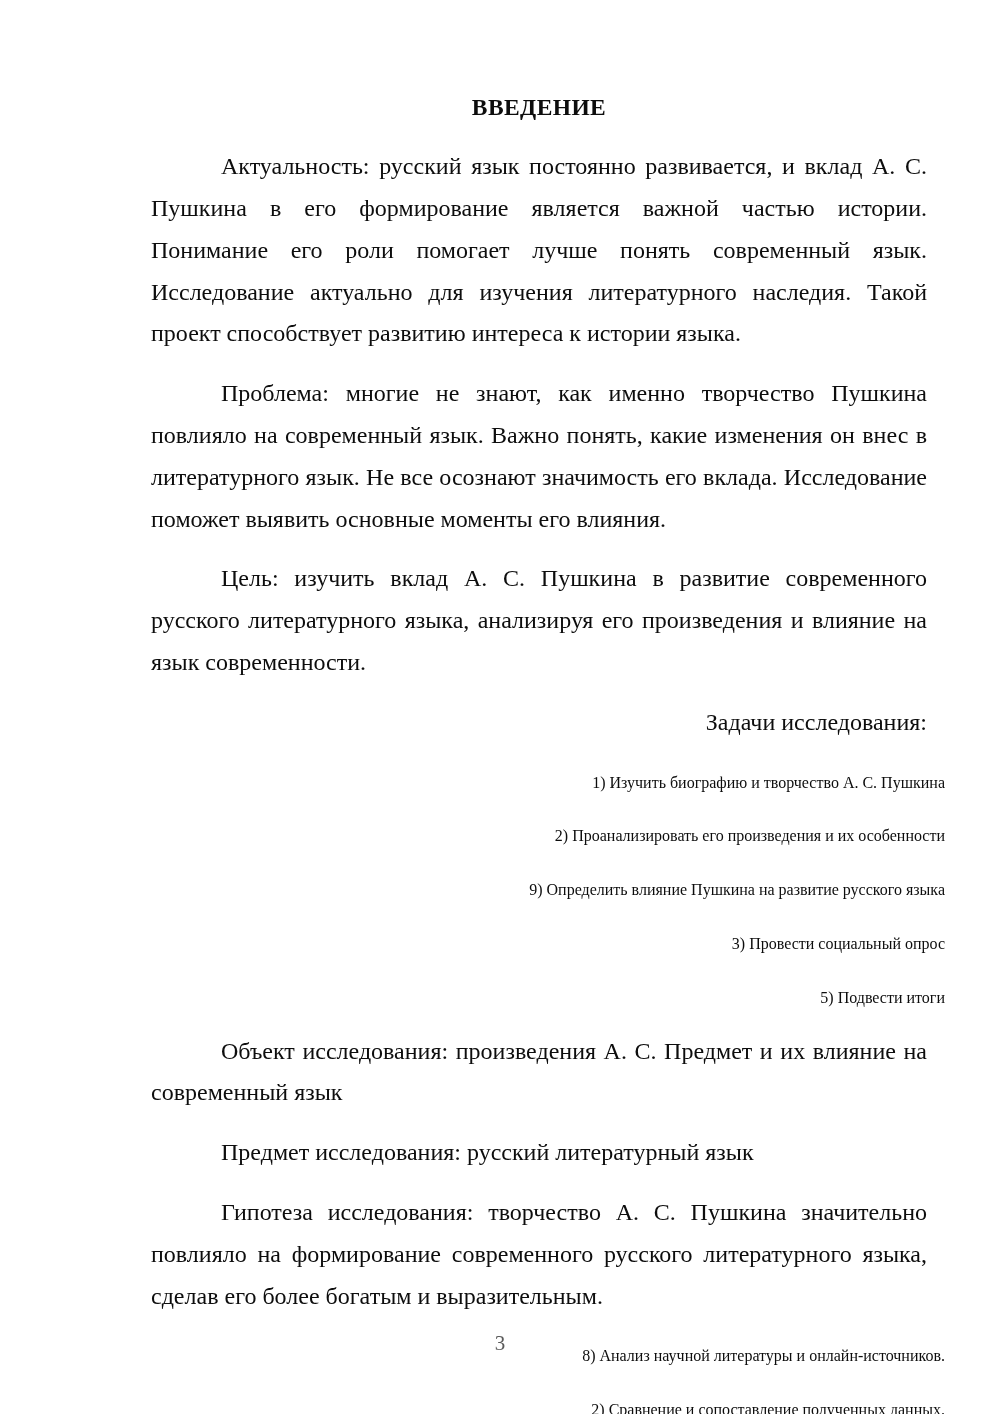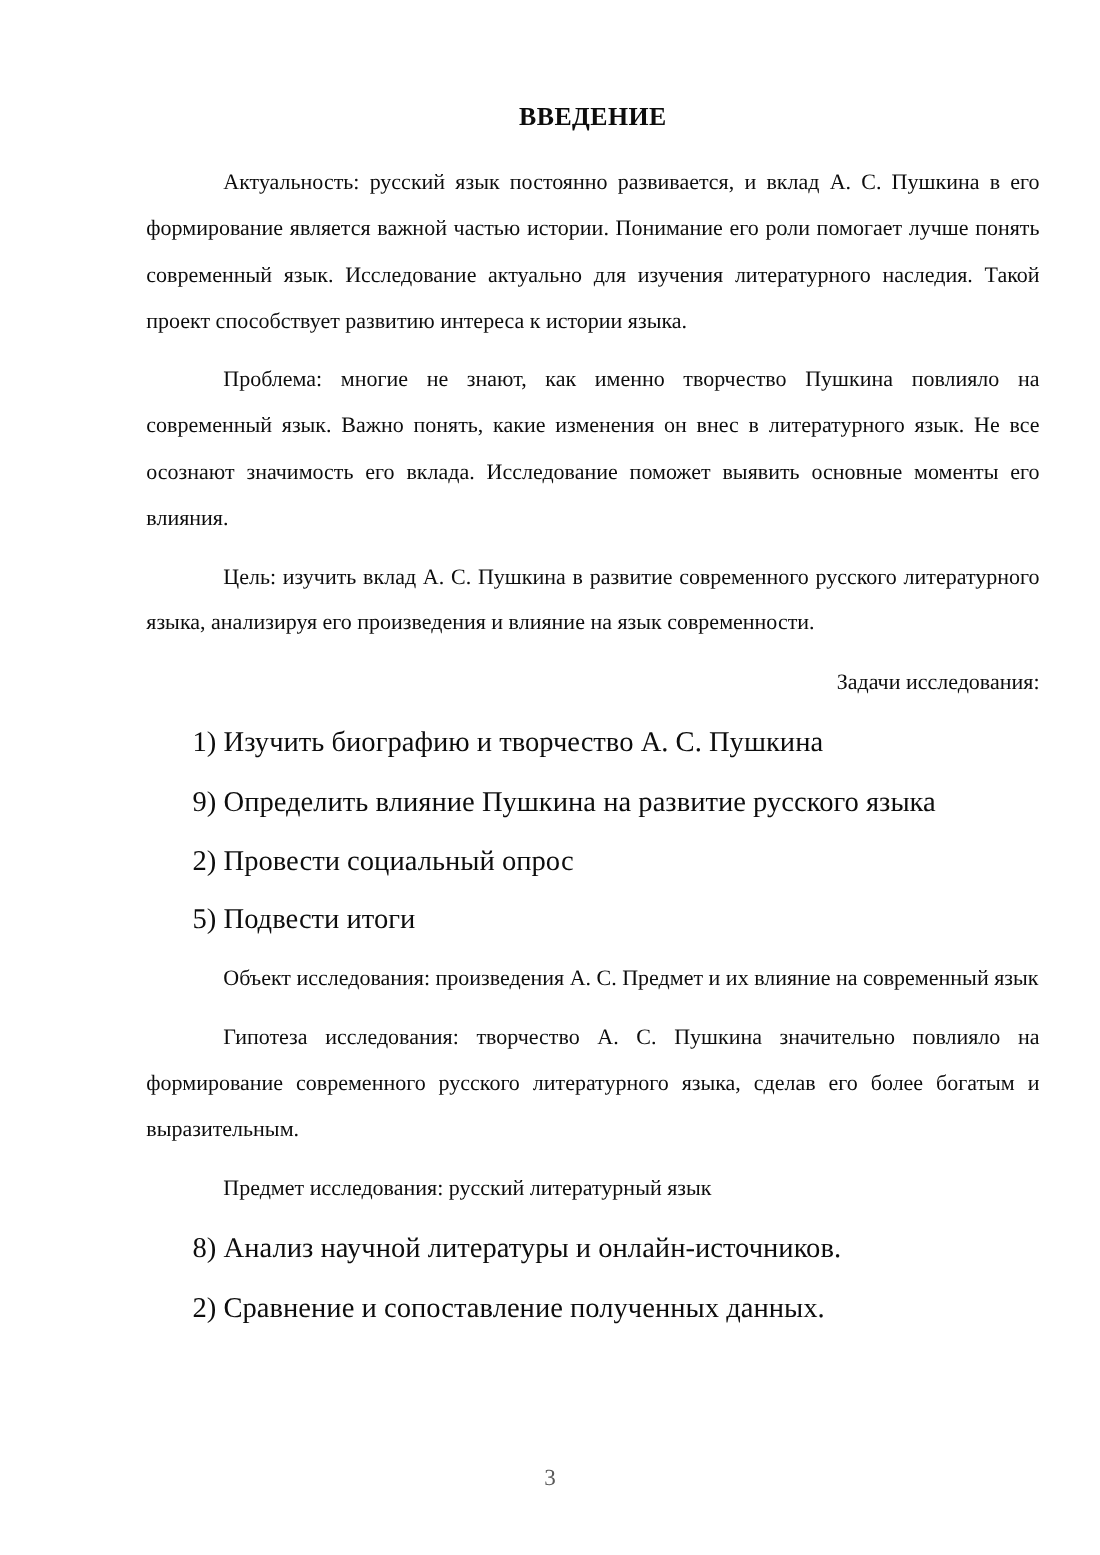--- a/index.html
+++ b/index.html
@@ -37,24 +37,24 @@
     margin: 0;
     padding-top: 93px;
     text-align: center;
     font-weight: bold;
     font-size: 23.5px;
     letter-spacing: 0.4px;
     line-height: 1.2;
   }
 
   .para {
-    margin: 0;
+    margin: 18px;
     text-align: justify;
     text-justify: inter-word;
-    font-size: 20px;
+    font-size: 24px;
     line-height: 41.8px;
     text-indent: 70px;
     hyphens: none;
   }
 
   .para.first-body {
     margin-top: 25px;
   }
 
   .para.gap {
@@ -63,22 +63,22 @@
 
   
   .para.sub-label {
     text-align: right;
     text-indent: 67px;
   }
 
   
   .list-line {
     margin: 0;
-    text-align: left;
-    font-size: 26px;
+    text-align: right;
+    font-size: 16px;
     line-height: 41.8px;
     text-indent: 42px;
   }
 
   .list-line.spaced {
     margin-top: 12px;
   }
 
   .page-number {
     position: absolute;
@@ -102,32 +102,33 @@
     <p class="para first-body">Актуальность: русский язык постоянно развивается, и вклад А. С. Пушкина в его формирование является важной частью истории. Понимание его роли помогает лучше понять современный язык. Исследование актуально для изучения литературного наследия. Такой проект способствует развитию интереса к истории языка.</p>
 
     <p class="para gap">Проблема: многие не знают, как именно творчество Пушкина повлияло на современный язык. Важно понять, какие изменения он внес в литературного язык. Не все осознают значимость его вклада. Исследование поможет выявить основные моменты его влияния.</p>
 
     <p class="para gap">Цель: изучить вклад А. С. Пушкина в развитие современного русского литературного языка, анализируя его произведения и влияние на язык современности.</p>
 
     <p class="para sub-label gap">Задачи исследования:</p>
 
     <p class="list-line spaced">1) Изучить биографию и творчество А. С. Пушкина</p>
 
+    <p class="list-line spaced">2) Проанализировать его произведения и их особенности</p>
 
     <p class="list-line spaced">9) Определить влияние Пушкина на развитие русского языка</p>
 
-    <p class="list-line spaced">2) Провести социальный опрос</p>
+    <p class="list-line spaced">3) Провести социальный опрос</p>
 
     <p class="list-line spaced">5) Подвести итоги</p>
 
     <p class="para gap">Объект исследования: произведения А. С. Предмет и их влияние на современный язык</p>
 
+    <p class="para gap">Предмет исследования: русский литературный язык</p>
+
     <p class="para gap">Гипотеза исследования: творчество А. С. Пушкина значительно повлияло на формирование современного русского литературного языка, сделав его более богатым и выразительным.</p>
-
-    <p class="para gap">Предмет исследования: русский литературный язык</p>
 
 
     <p class="list-line spaced">8) Анализ научной литературы и онлайн-источников.</p>
 
     <p class="list-line spaced">2) Сравнение и сопоставление полученных данных.</p>
 
   </div>
 
   <div class="page-number">3</div>
 </div>

